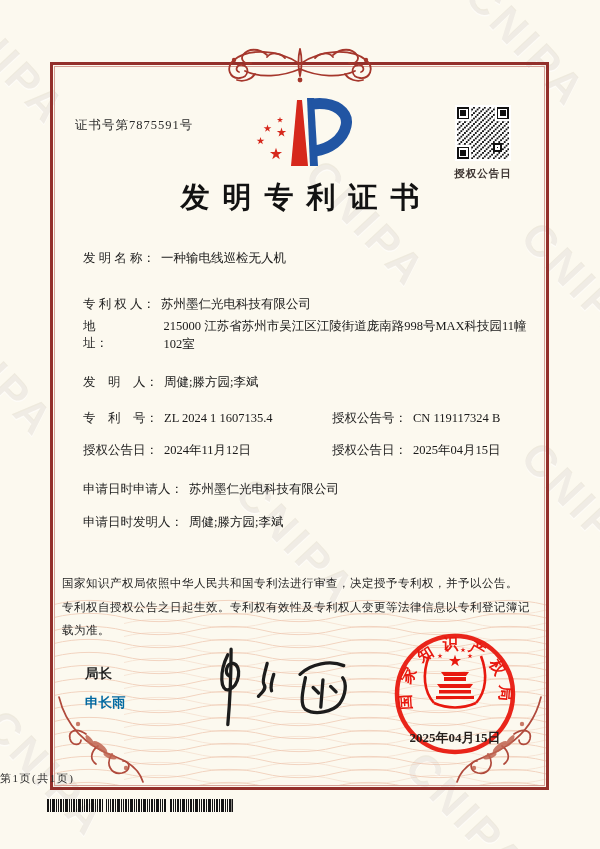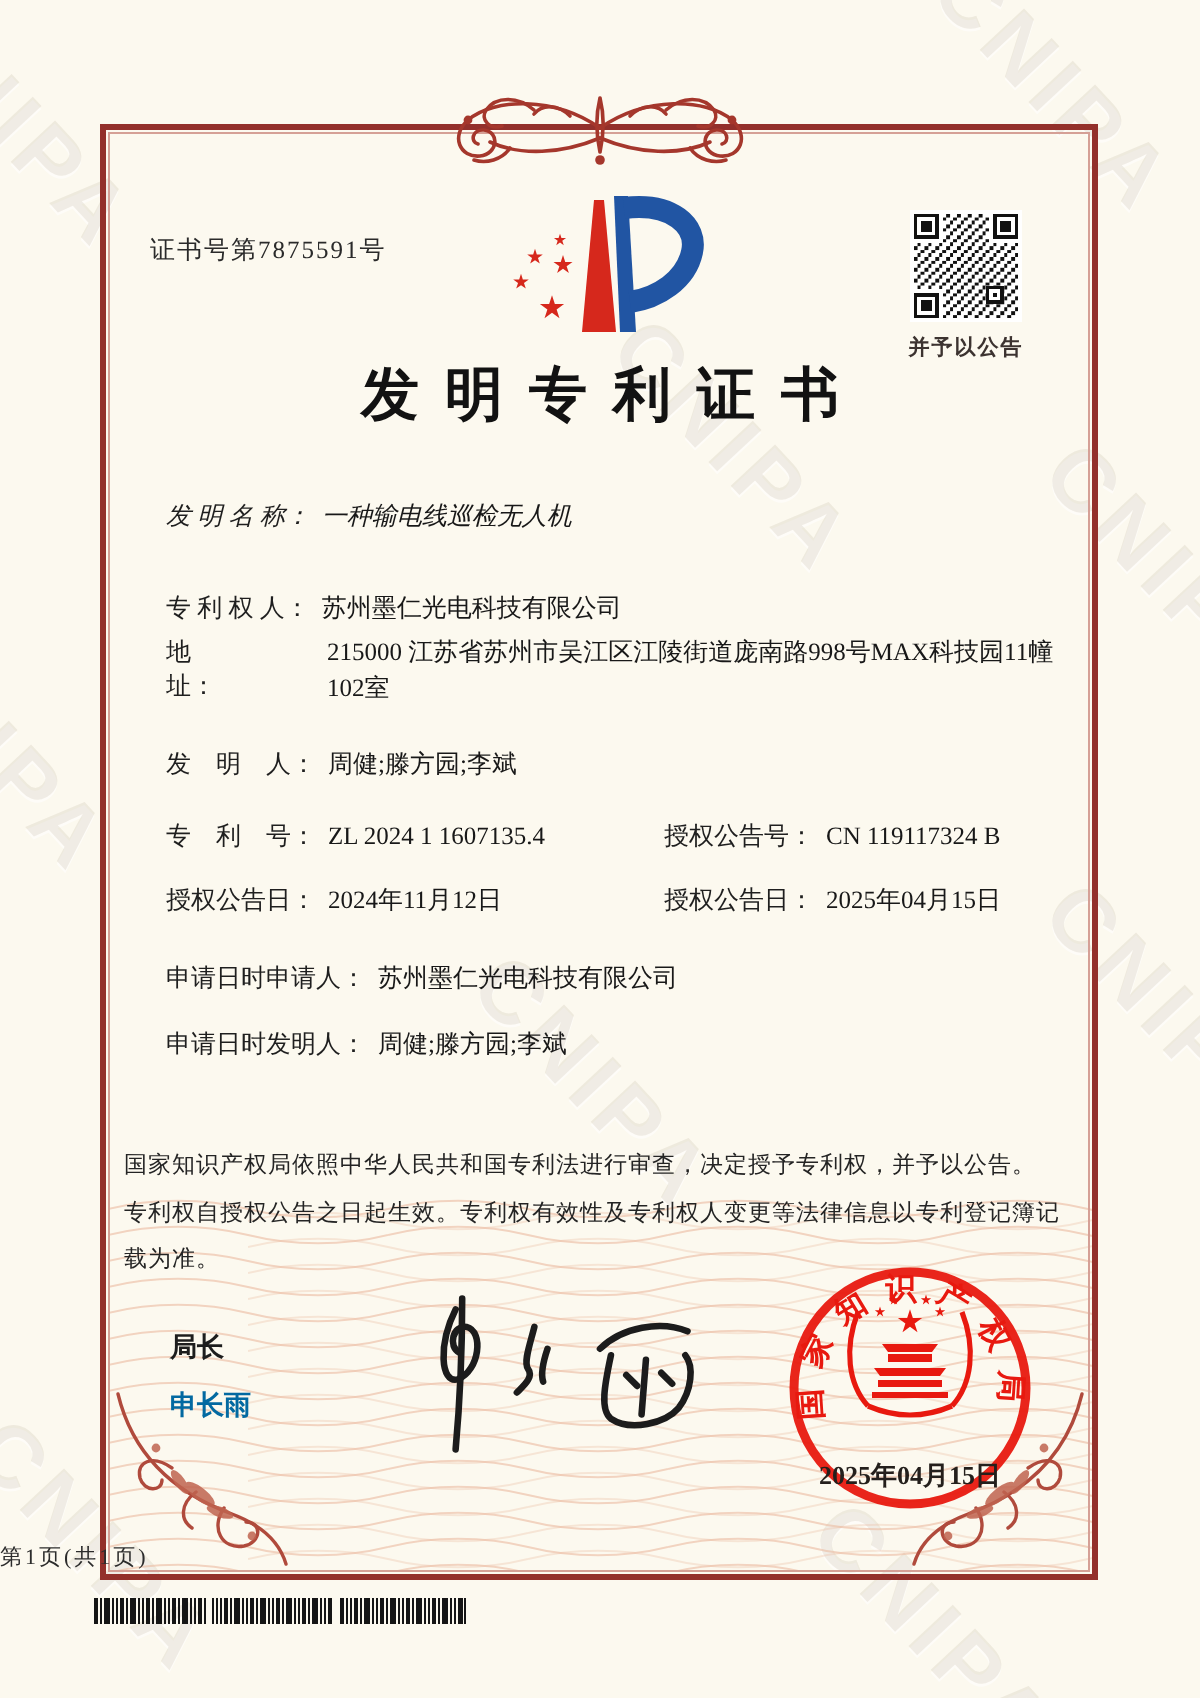--- a/index.html
+++ b/index.html
@@ -38,21 +38,21 @@
   .qr-wrap{position:absolute;z-index:4;left:453px;top:105px;width:60px;text-align:center;}
   .qr-wrap svg{background:#fff;display:block;margin:0 auto;}
   .qr-cap{margin-top:6px;font-size:10.5px;letter-spacing:1px;color:#3c3330;font-weight:600;}
   .title{
     position:absolute;z-index:4;left:0;right:0;top:178px;text-align:center;
     font-size:29px;font-weight:bold;letter-spacing:13px;padding-left:13px;color:#121212;
   }
   .row{position:absolute;z-index:4;left:83px;width:460px;font-size:12.5px;color:#181818;}
   .row .lbl{color:#1f1f1f;}
   .row .val{margin-left:6px;}
-  .r-name{top:250px;font-style:italic;}
+  .r-name{top:250px;}
   .r-patentee{top:296px;}
   .r-address{top:318px;display:flex;}
   .r-address .val{width:382px;line-height:17.5px;margin-left:6px;}
   .r-inventors{top:374px;}
   .r-patno{top:410px;}
   .r-dates{top:442px;}
   .r-app{top:481px;}
   .r-inv2{top:514px;}
   .col2{position:absolute;left:249px;top:0;}
   .statement{
@@ -192,21 +192,21 @@
       </g>
       <g fill="#111">
         <rect x="2" y="2" width="3" height="3"></rect>
           <rect x="24" y="2" width="3" height="3"></rect>
           <rect x="2" y="24" width="3" height="3"></rect>
         <rect x="20" y="20" width="5" height="5"></rect>
       </g>
       <rect x="21" y="21" width="3" height="3" fill="#fff"></rect>
       <rect x="22" y="22" width="1" height="1" fill="#111"></rect>
     </svg>
-    <div class="qr-cap">并予以公告</div>
+    <div class="qr-cap">授权公告日</div>
   </div>
 
   <div class="title">发明专利证书</div>
 
   <div class="row r-name">
     <span class="lbl">发 明 名 称：</span><span class="val">一种输电线巡检无人机</span>
   </div>
   <div class="row r-patentee">
     <span class="lbl">专 利 权 人：</span><span class="val">苏州墨仁光电科技有限公司</span>
   </div>

